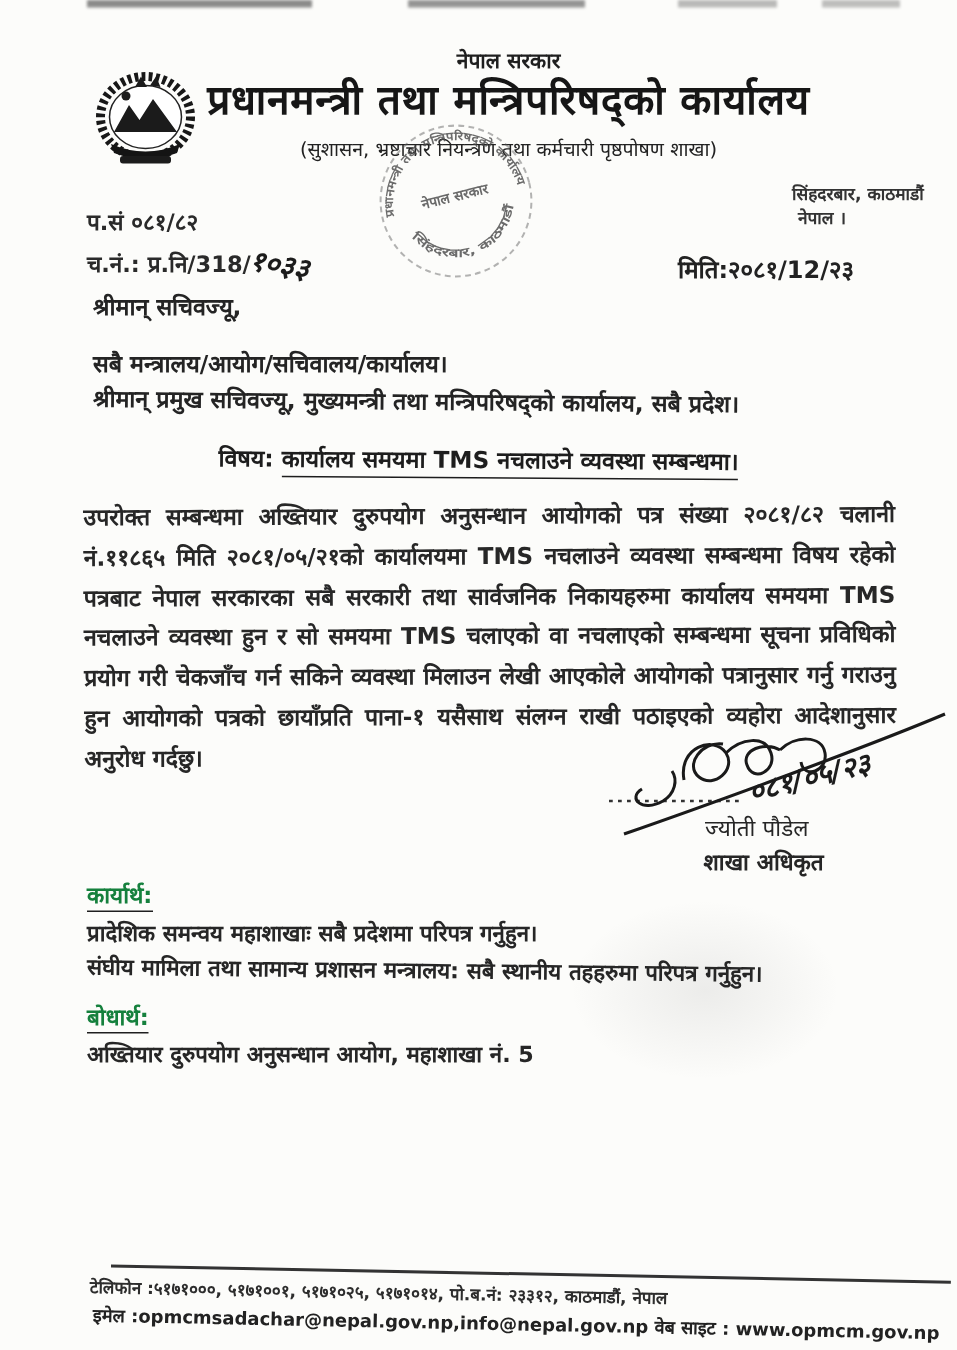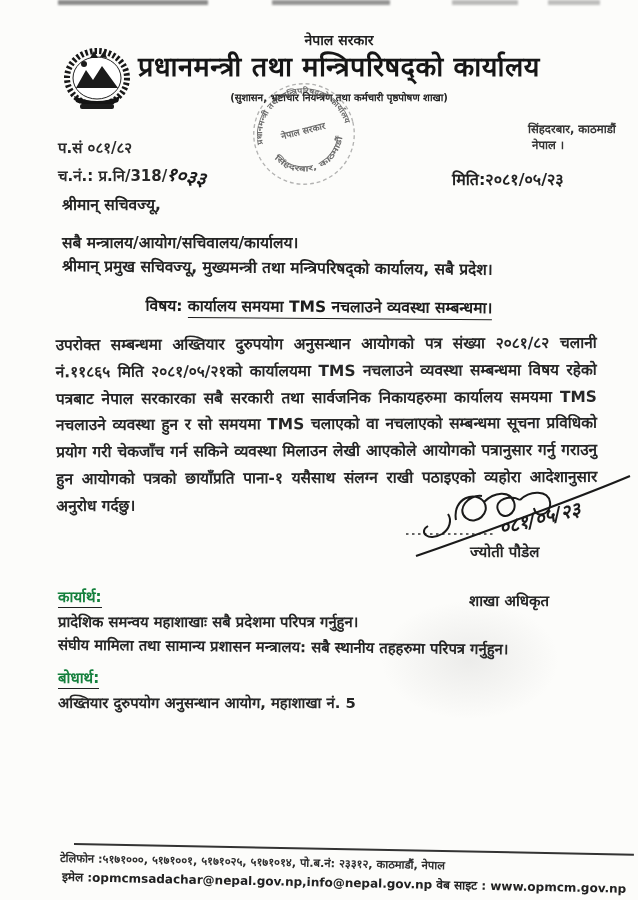--- a/index.html
+++ b/index.html
@@ -10,41 +10,41 @@
     font-family:"DejaVu Sans",sans-serif;
     color:#262626;
   }
   .abs{position:absolute;}
   
   .artifact{position:absolute;top:0;height:5px;background:#2f2f2f;filter:blur(1px);}
   
   .hdr-center{left:40px;right:0;text-align:center;}
   .govt{top:30px;font-size:14px;font-weight:700;color:#1f1f1f;}
   .office{top:47px;font-size:27px;font-weight:700;color:#161616;letter-spacing:.5px;}
-  .branch{top:90px;font-size:10px;font-weight:700;color:#222;}
+  .branch{top:90px;font-size:13px;font-weight:400;color:#222;}
   .addr{right:18px;text-align:left;font-size:11.5px;font-weight:700;color:#333;line-height:16px;}
   
   .ref{left:58px;font-size:15px;font-weight:700;color:#2a2a2a;}
   .hand{font-style:italic;font-weight:700;color:#1b1b1b;display:inline-block;}
   .date-line{left:452px;top:168px;font-size:16px;font-weight:700;color:#222;}
   
   .recip{left:62px;font-size:15.5px;font-weight:700;color:#242424;}
   
   .subject{left:0;right:0;top:295px;text-align:center;font-size:15.5px;font-weight:700;color:#1d1d1d;transform:rotate(.4deg);}
   .subject .u{border-bottom:1.6px solid #1d1d1d;padding-bottom:2px;}
   
   .bodytext{
     left:56px;top:331px;width:541px;
     font-size:15.4px;line-height:26.8px;font-weight:600;
     text-align:justify;color:#272727;transform:rotate(-.25deg);
   }
   
   .sig-date{left:498px;top:505px;font-size:19px;font-weight:700;font-style:italic;color:#1c1c1c;transform:rotate(-14deg);}
-  .sig-name{left:470px;top:541px;font-size:15px;font-weight:700;color:#262626;}
-  .sig-title{left:469px;top:590px;font-size:15px;font-weight:700;color:#262626;}
+  .sig-name{left:470px;top:541px;font-size:15px;font-weight:400;color:#262626;}
+  .sig-title{left:469px;top:564px;font-size:15px;font-weight:700;color:#262626;}
   
   .sec-head{left:58px;font-size:15px;font-weight:700;color:#15803d;border-bottom:1.5px solid #1f1f1f;padding-bottom:1px;}
   .sec-item{left:58px;font-size:14.8px;font-weight:600;color:#262626;}
   
   .foot-rule{left:74px;top:843px;width:560px;height:2px;background:#333;transform:rotate(1.1deg);transform-origin:left center;}
   .foot1{left:60px;top:850px;font-size:11.3px;font-weight:700;color:#2d2d2d;transform:rotate(1.1deg);transform-origin:left center;white-space:nowrap;}
   .foot2{left:62px;top:868px;font-size:12px;font-weight:700;color:#222;transform:rotate(1.2deg);transform-origin:left center;white-space:nowrap;}
   .stamp{left:246px;top:76px;width:116px;height:116px;transform:rotate(-14deg);opacity:.82;}
   .emblem{left:60px;top:44px;width:74px;height:72px;}
   .smudge{position:absolute;border-radius:50%;background:radial-gradient(rgba(120,120,120,.12),rgba(120,120,120,0) 70%);}
@@ -91,21 +91,21 @@
 
   <div class="abs addr" style="top:121px;left:528px">
     <div>सिंहदरबार, काठमाडौं</div>
     <div style="margin-left:4px">नेपाल ।</div>
   </div>
 
   <div class="abs ref" style="top:137px">प.सं ०८१/८२</div>
   <div class="abs ref" style="top:161px">
     <span>च.नं.: प्र.नि/318/</span><span class="hand" style="font-size:19px;transform:rotate(9deg) translateY(2px)">१०३३</span>
   </div>
-  <div class="abs date-line">मिति:२०८१/०५/२३</div>
+  <div class="abs date-line">मिति:२०८१/12/२३</div>
 
   <div class="abs recip" style="top:193px">श्रीमान् सचिवज्यू,</div>
   <div class="abs recip" style="top:231px">सबै मन्त्रालय/आयोग/सचिवालय/कार्यालय।</div>
   <div class="abs recip" style="top:256px;transform:rotate(.5deg)">श्रीमान् प्रमुख सचिवज्यू, मुख्यमन्त्री तथा मन्त्रिपरिषद्को कार्यालय, सबै प्रदेश।</div>
 
   <div class="abs subject">
     <span>विषय:</span>
     <span class="u">कार्यालय समयमा TMS नचलाउने व्यवस्था सम्बन्धमा।</span>
   </div>
 

